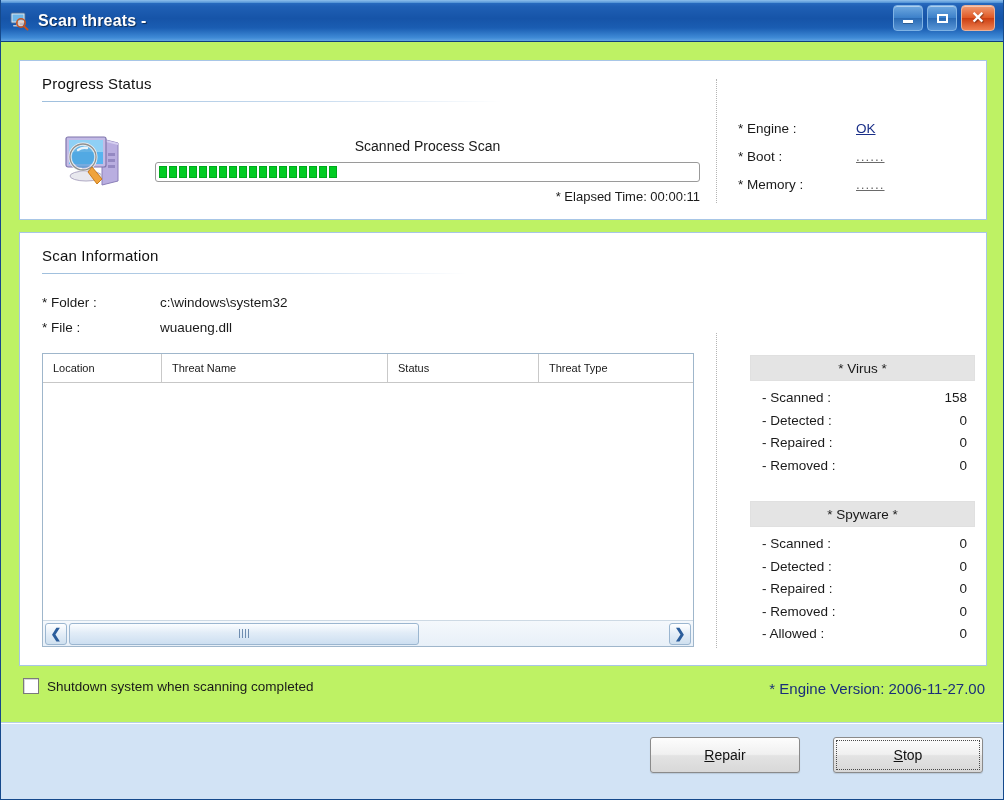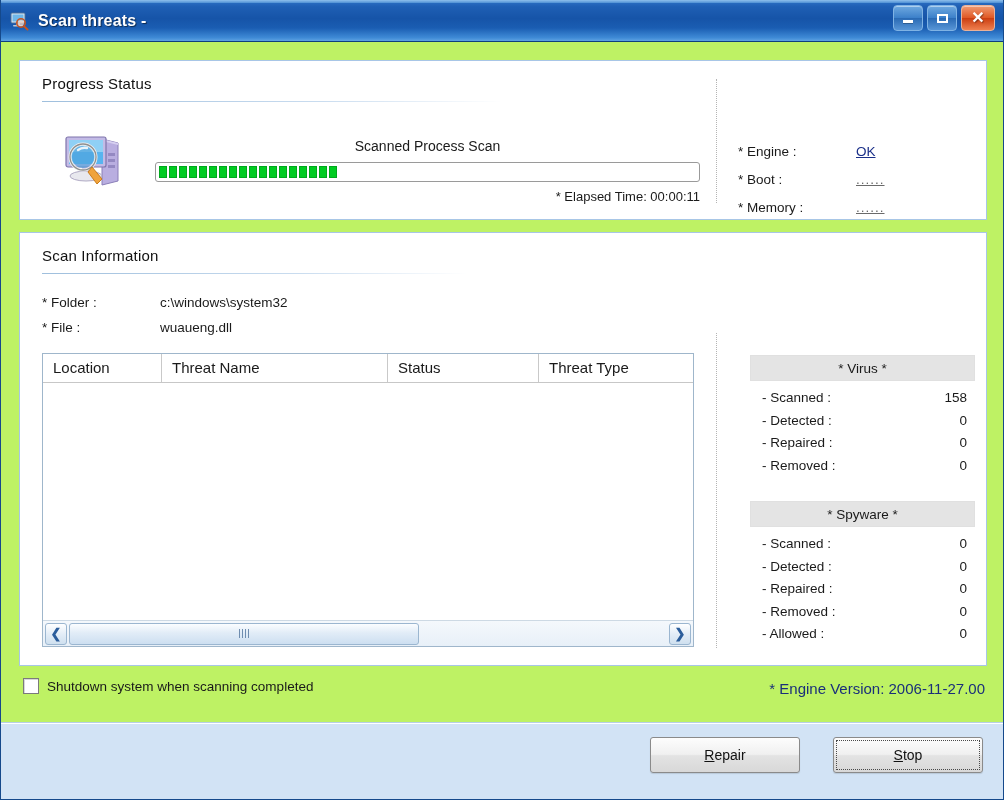--- a/index.html
+++ b/index.html
@@ -195,21 +195,21 @@
     top: 60px;
     width: 225px;
   }
   .status-row {
     display: flex;
     align-items: baseline;
     height: 28px;
     font-size: 13.5px;
     color: #1a1a1a;
   }
-  .status-row .lbl { width: 118px; margin-top: 23px; }
+  .status-row .lbl { width: 118px; }
   .status-row .val { color: #1a2f88; text-decoration: underline; }
   .status-row .val.dots { color: #6a6a6a; letter-spacing: 1px; }
 
   
   .info-row {
     position: absolute;
     font-size: 13.5px;
     color: #1a1a1a;
   }
   .info-row .lbl { position: absolute; left: 0; width: 120px; }
@@ -228,21 +228,21 @@
     box-sizing: border-box;
     overflow: hidden;
   }
   .table-head {
     display: flex;
     height: 28px;
     border-bottom: 1px solid #c7c7c7;
     background: #ffffff;
   }
   .th {
-    font-size: 15px;
+    font-size: 11px;
     color: #1a1a1a;
     padding-left: 10px;
     line-height: 28px;
     border-right: 1px solid #c9c9c9;
     box-sizing: border-box;
     flex: none;
   }
   .th.c0 { width: 119px; }
   .th.c1 { width: 226px; }
   .th.c2 { width: 151px; }

